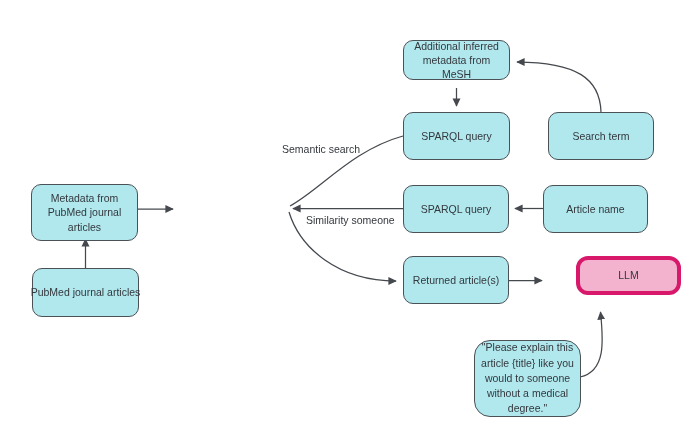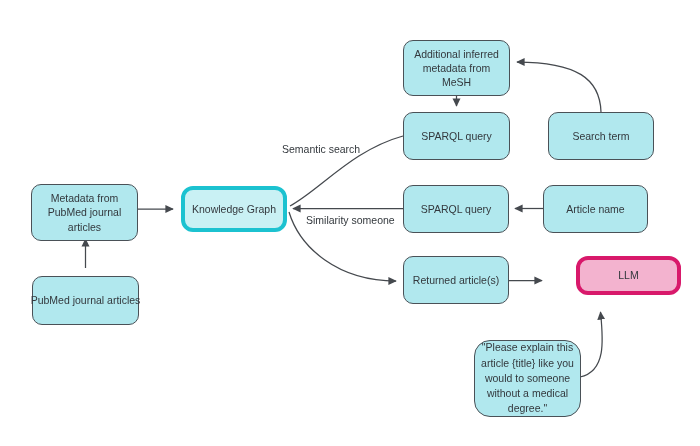--- a/index.html
+++ b/index.html
@@ -99,29 +99,26 @@
     <path d="M 547 208.5 L 515 208.5" marker-end="url(#arrow)"></path>
     <path d="M 509 280.5 L 542 280.5" marker-end="url(#arrow)"></path>
     <path d="M 580 377 C 607 371 603 338 600.5 312" marker-end="url(#arrow)"></path>
   </svg>
 
 
   <div class="node" style="left:31px; top:184px; width:107px; height:57px;">
     <span class="node-label">Metadata from PubMed journal articles</span>
   </div>
 
-  <div class="node node--nowrap" style="left:32px; top:268px; width:107px; height:49px;margin-top:8px;">
+  <div class="node node--nowrap" style="left:32px; top:268px; width:107px; height:49px;">
     <span class="node-label">PubMed journal articles</span>
   </div>
 
-  <div class="node node--kg node--nowrap" style="left:181px; top:186px; width:106px; height:46px;">
-    <span class="node-label">Knowledge Graph</span>
-  </div>
 
-  <div class="node" style="left:403px; top:40px; width:107px; height:56px;">
+  <div class="node" style="left:403px; top:40px; width:107px; height:40px;">
     <span class="node-label">Additional inferred metadata from MeSH</span>
   </div>
 
   <div class="node node--nowrap" style="left:403px; top:112px; width:107px; height:48px;">
     <span class="node-label">SPARQL query</span>
   </div>
 
   <div class="node node--nowrap" style="left:548px; top:112px; width:106px; height:48px;">
     <span class="node-label">Search term</span>
   </div>

